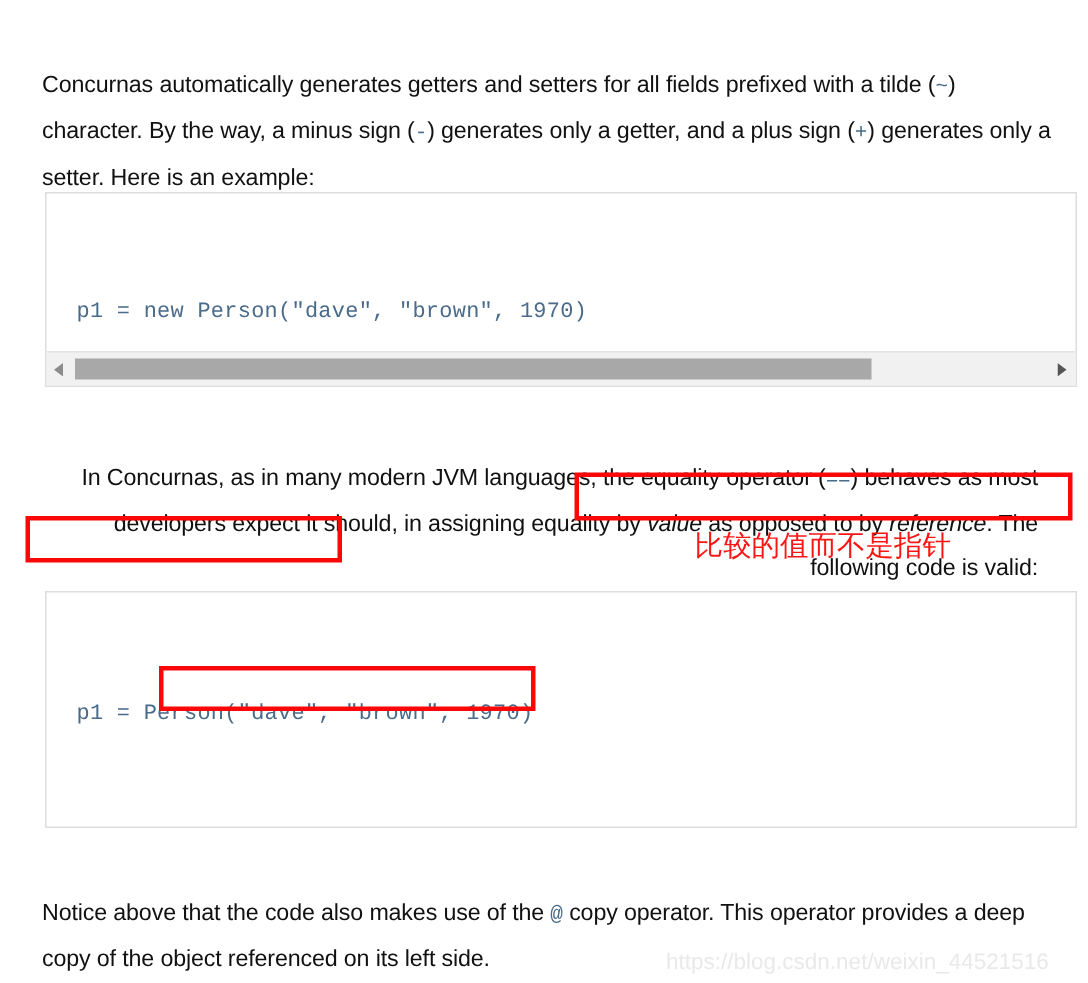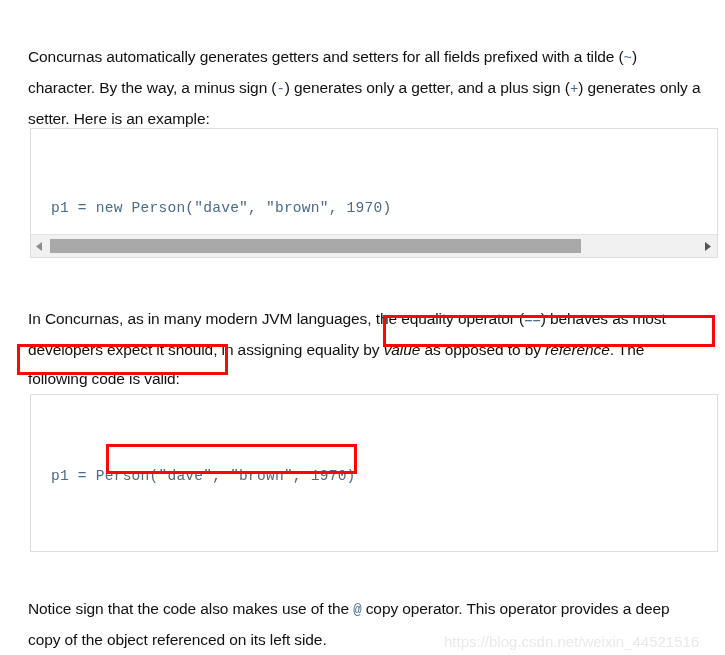--- a/index.html
+++ b/index.html
@@ -32,20 +32,21 @@
   }
   #para-intro {
     left: 28px;
     top: 26px;
     width: 676px;
   }
   #para-equality {
     left: 28px;
     top: 288px;
     width: 664px;
+    text-align: right;
   }
   #para-notice {
     left: 28px;
     top: 578px;
     width: 676px;
   }
 
   .code-inline {
     font-family: "Liberation Mono", "DejaVu Sans Mono", monospace;
     font-size: 14px;
@@ -190,29 +191,30 @@
           </svg>
       </div>
     </div>
   </div>
 
   <p class="para" id="para-equality"><span>In Concurnas, as in many modern JVM languages, the equality operator (</span><span class="code-inline">==</span><span>) behaves as most developers expect it should, in assigning equality by </span><span class="ital">value</span><span> as opposed to by </span><span class="ital">reference</span><span>. The following code is valid:</span></p>
 
   <div class="redbox" id="redbox-value"></div>
   <div class="redbox" id="redbox-reference"></div>
 
+  <div id="cn-note">比较的值而不是指针</div>
 
   <div class="code-block" id="code-block-2">
     <div class="code-body">
       <div class="code-line">p1 = Person("dave", "brown", 1970)</div>
       
       
       
     </div>
   </div>
 
   <div class="redbox" id="redbox-deepcopy"></div>
 
-  <p class="para" id="para-notice"><span>Notice sign that the code also makes use of the </span><span class="code-inline">@</span><span> copy operator. This operator provides a deep copy of the object referenced on its left side.</span></p>
+  <p class="para" id="para-notice"><span>Notice above that the code also makes use of the </span><span class="code-inline">@</span><span> copy operator. This operator provides a deep copy of the object referenced on its left side.</span></p>
 
   <div id="watermark">https://blog.csdn.net/weixin_44521516</div>
 
 </div>
 
 </body></html>

